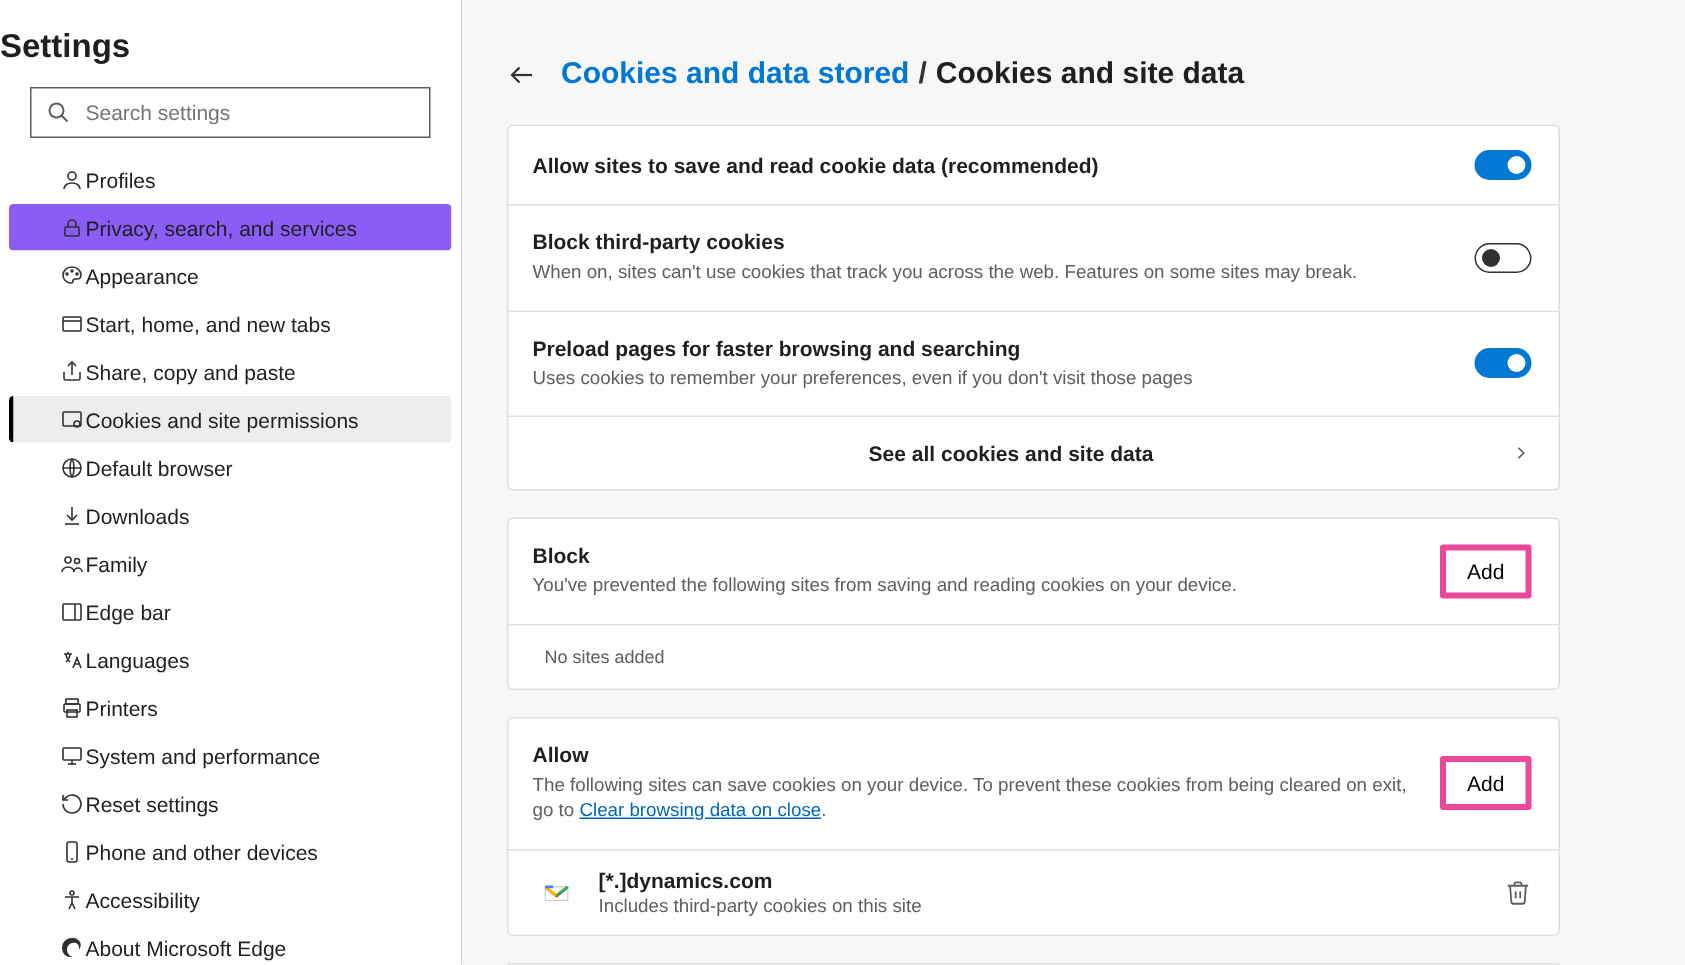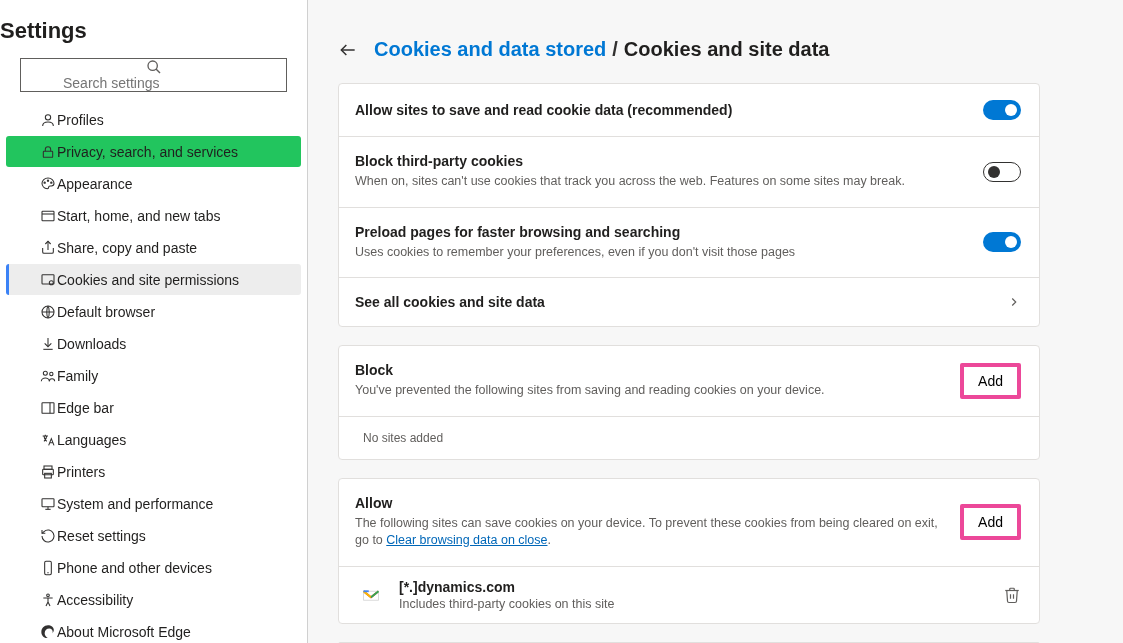--- a/index.html
+++ b/index.html
@@ -26,42 +26,41 @@
     font-weight: 600;
     margin-bottom: 14px;
   }
   .search-wrap {
     margin: 0 20px 12px 20px;
     position: relative;
     border: 1px solid #605e5c;
     height: 34px;
     display: flex;
     align-items: center;
-    flex-direction: column;
   }
   .search-wrap .icon { margin-left: 10px; margin-right: 10px; color:#605e5c; }
   .search-wrap input {
     border: none; outline: none; flex: 1;
     font-size: 14px; background: transparent;
     font-family: inherit;
   }
   .nav { list-style: none; }
   .nav-item {
     display: flex; align-items: center;
     height: 31px;
     padding-left: 30px;
     cursor: pointer;
     border-left: 3px solid transparent;
     border-radius: 3px;
     margin: 0 6px 1px 6px;
   }
-  .nav-item.selected { background: #22c55e; }
+  .nav-item.selected { background: #8b5cf6; }
   .nav-item.active {
     background: #ededed;
-    border-left: 3px solid #3b82f6;
+    border-left: 3px solid #000000;
   }
   .nav-item .nav-icon { width: 18px; display:flex; align-items:center; justify-content:center; color:#323130; }
   .nav-item .nav-label { font-size: 14px; color:#201f1e; }
   
   .main {
     flex: 1;
     padding: 38px 0 0 30px;
     overflow-y: auto;
   }
   .breadcrumb-row {
@@ -362,21 +361,21 @@
     </div>
     <div class="row">
       <div class="row-text">
         <div class="row-title">Preload pages for faster browsing and searching</div>
         <div class="row-sub">Uses cookies to remember your preferences, even if you don't visit those pages</div>
       </div>
       <div class="toggle on">
           <div class="knob"></div>
         </div>
     </div>
-    <div class="row" style="cursor:pointer;">
+    <div class="row" style="cursor:pointer;text-align:center;">
       <div class="row-text">
         <div class="row-title">See all cookies and site data</div>
       </div>
       <span class="chevron">
         <svg width="14" height="14" viewBox="0 0 24 24" fill="none" stroke="currentColor" stroke-width="2">
             <polyline points="9 6 15 12 9 18"></polyline>
           </svg>
       </span>
     </div>
   </div>

